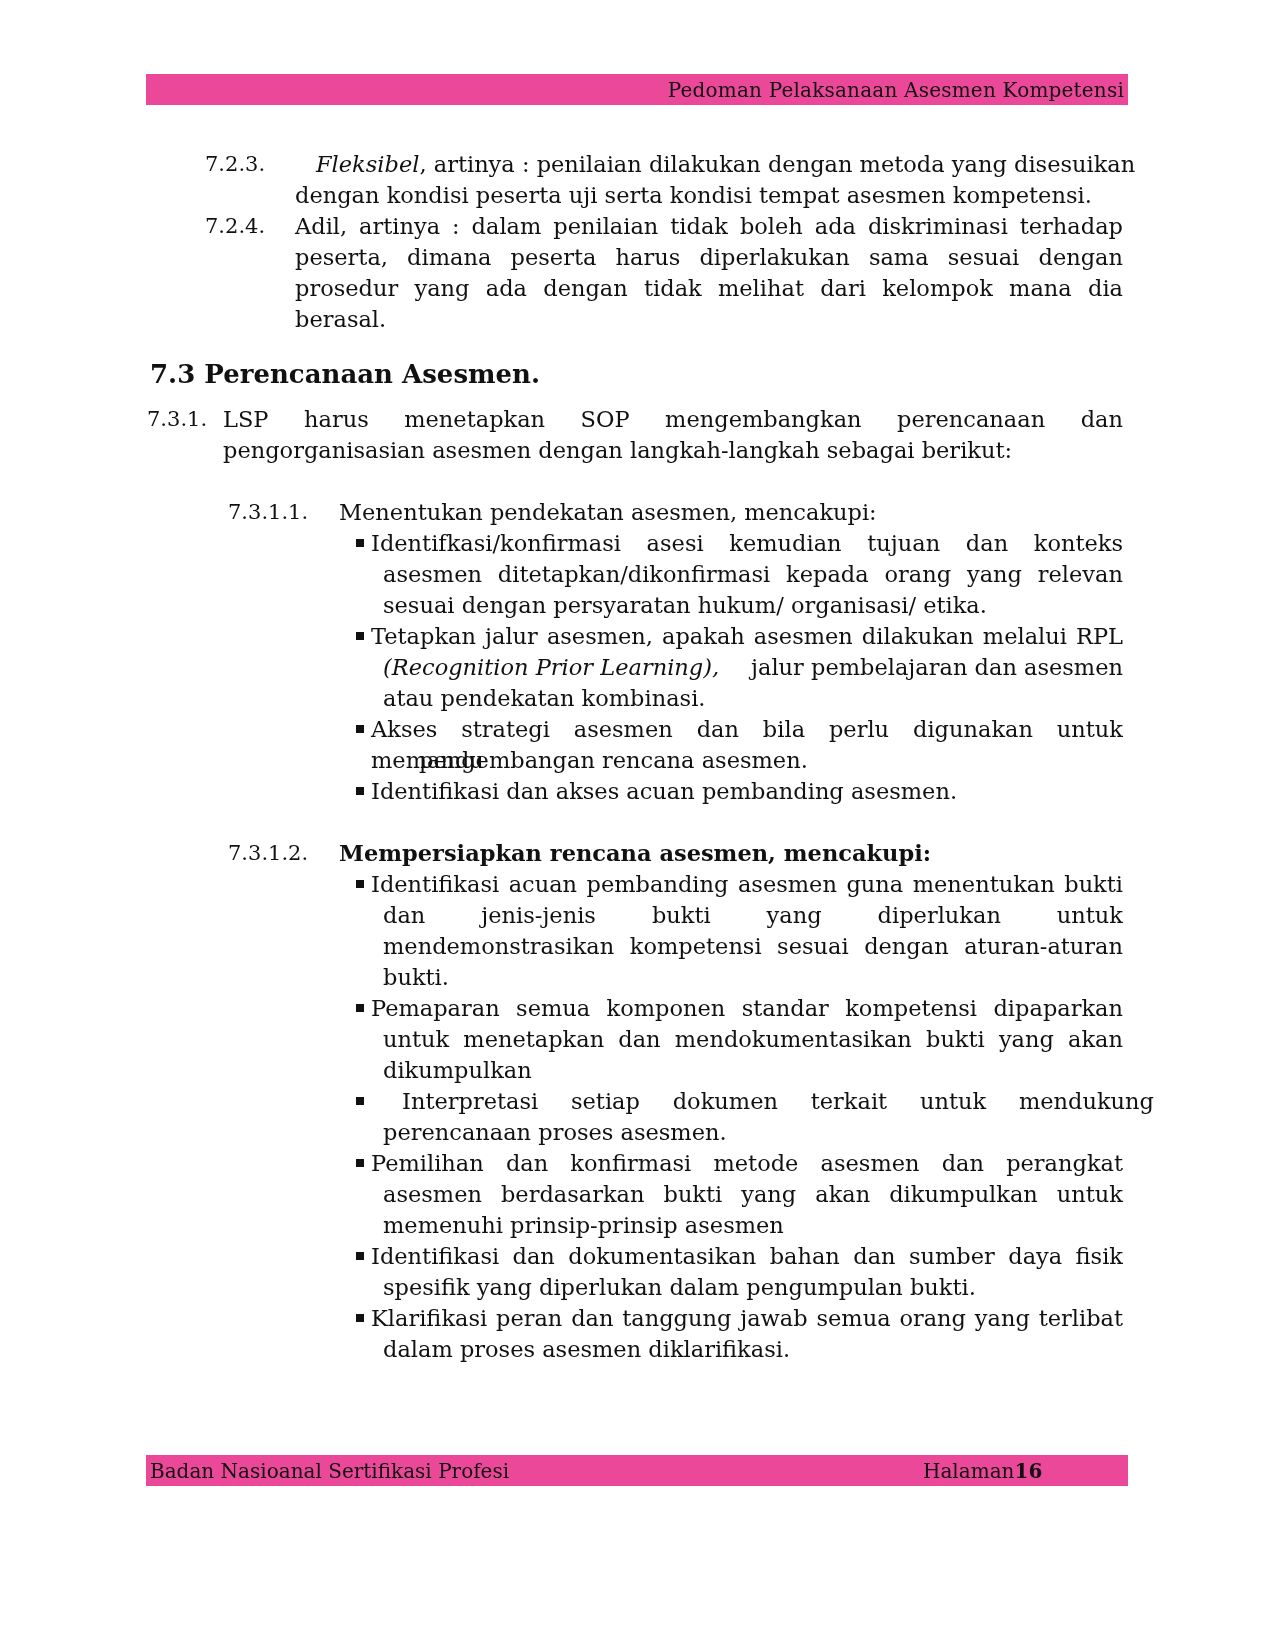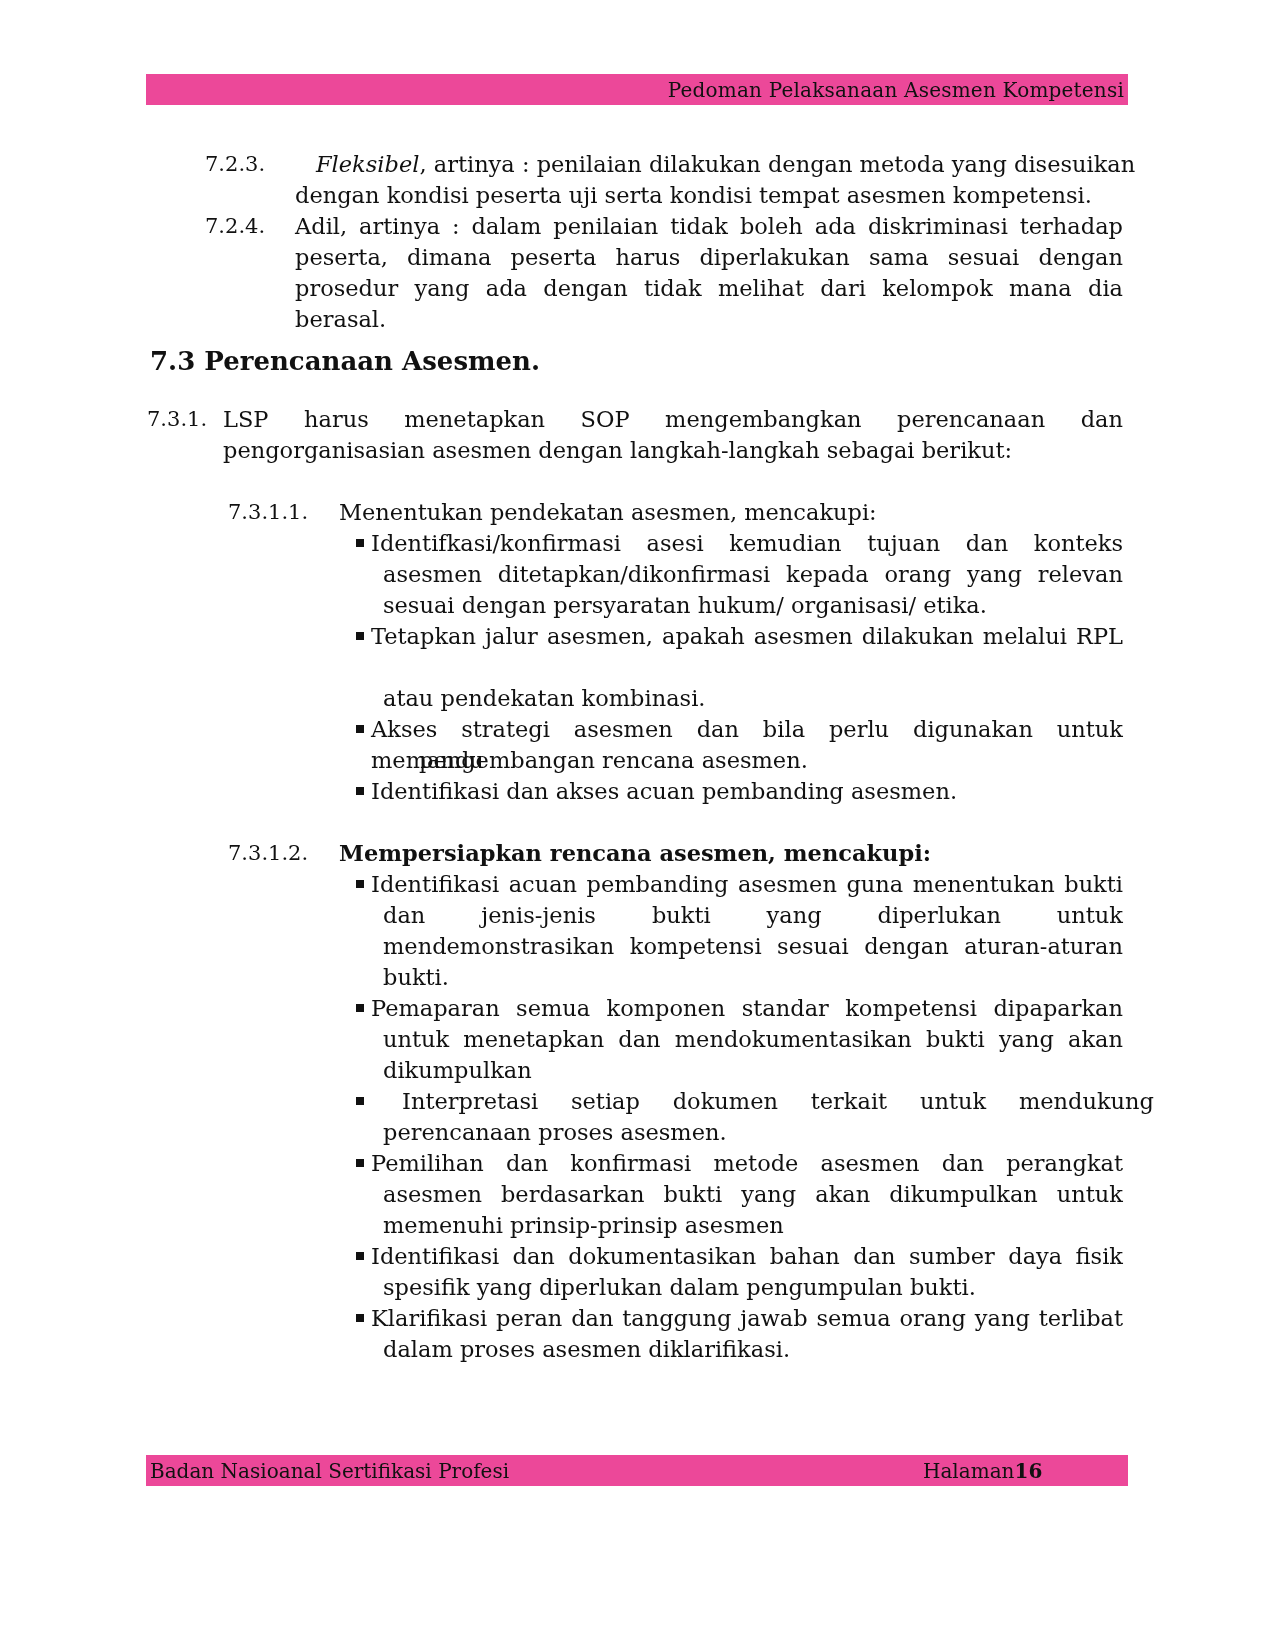--- a/index.html
+++ b/index.html
@@ -11,21 +11,21 @@
                   font-family:"DejaVu Serif", serif; white-space:nowrap; }
   .footer-band { top:1455px; height:31px; }
   .footer-left { position:absolute; left:4px; top:4px; font-size:20px; white-space:nowrap; }
   .footer-right { position:absolute; left:777px; top:4px; font-size:20px; white-space:nowrap; }
   .footer-right b { font-weight:bold; }
 
   .line { position:absolute; font-size:22.5px; line-height:31px; white-space:nowrap; }
   .just { text-align:justify; text-align-last:justify; white-space:normal; }
   .num { position:absolute; font-size:21px; line-height:31px; white-space:nowrap; }
   .it { font-style:italic; }
-  .h2 { position:absolute; left:150px; top:346px; font-size:26px; font-weight:bold; white-space:nowrap; }
+  .h2 { position:absolute; left:150px; top:359px; font-size:26px; font-weight:bold; white-space:nowrap; }
   .bullet { position:absolute; width:8px; height:8px; background:#111; }
 </style>
 </head>
 <body>
 
 <div class="band header-band">
   <span class="header-title">Pedoman Pelaksanaan Asesmen Kompetensi</span>
 </div>
 
 <span class="num" style="left:205px;top:149px;">7.2.3.</span>
@@ -48,20 +48,22 @@
 <div class="line" style="left:339px;top:497px;">Menentukan pendekatan asesmen, mencakupi:</div>
 
 <div class="bullet" style="left:356px;top:539px;"></div>
 <div class="line just" style="left:371px;top:528px;width:752px;">Identifkasi/konfirmasi asesi kemudian tujuan dan konteks</div>
 <div class="line just" style="left:383px;top:559px;width:740px;">asesmen ditetapkan/dikonfirmasi kepada orang yang relevan</div>
 <div class="line" style="left:383px;top:590px;">sesuai dengan persyaratan  hukum/ organisasi/ etika.</div>
 
 <div class="bullet" style="left:356px;top:632px;"></div>
 <div class="line just" style="left:371px;top:621px;width:752px;">Tetapkan jalur asesmen, apakah asesmen dilakukan melalui RPL</div>
 <div class="line" style="left:383px;top:652px;width:740px;display:flex;justify-content:space-between;">
+    <span class="it">(Recognition Prior Learning),</span>
+    <span> jalur  pembelajaran dan asesmen</span>
   </div>
 <div class="line" style="left:383px;top:683px;">atau pendekatan kombinasi.</div>
 
 <div class="bullet" style="left:356px;top:725px;"></div>
 <div class="line just" style="left:371px;top:714px;width:752px;">Akses strategi asesmen dan bila perlu digunakan untuk memandu</div>
 <div class="line" style="left:383px;top:745px;margin-left:36px;">pengembangan rencana asesmen.</div>
 
 <div class="bullet" style="left:356px;top:787px;"></div>
 <div class="line" style="left:371px;top:776px;">Identifikasi dan akses acuan pembanding  asesmen.</div>
 

